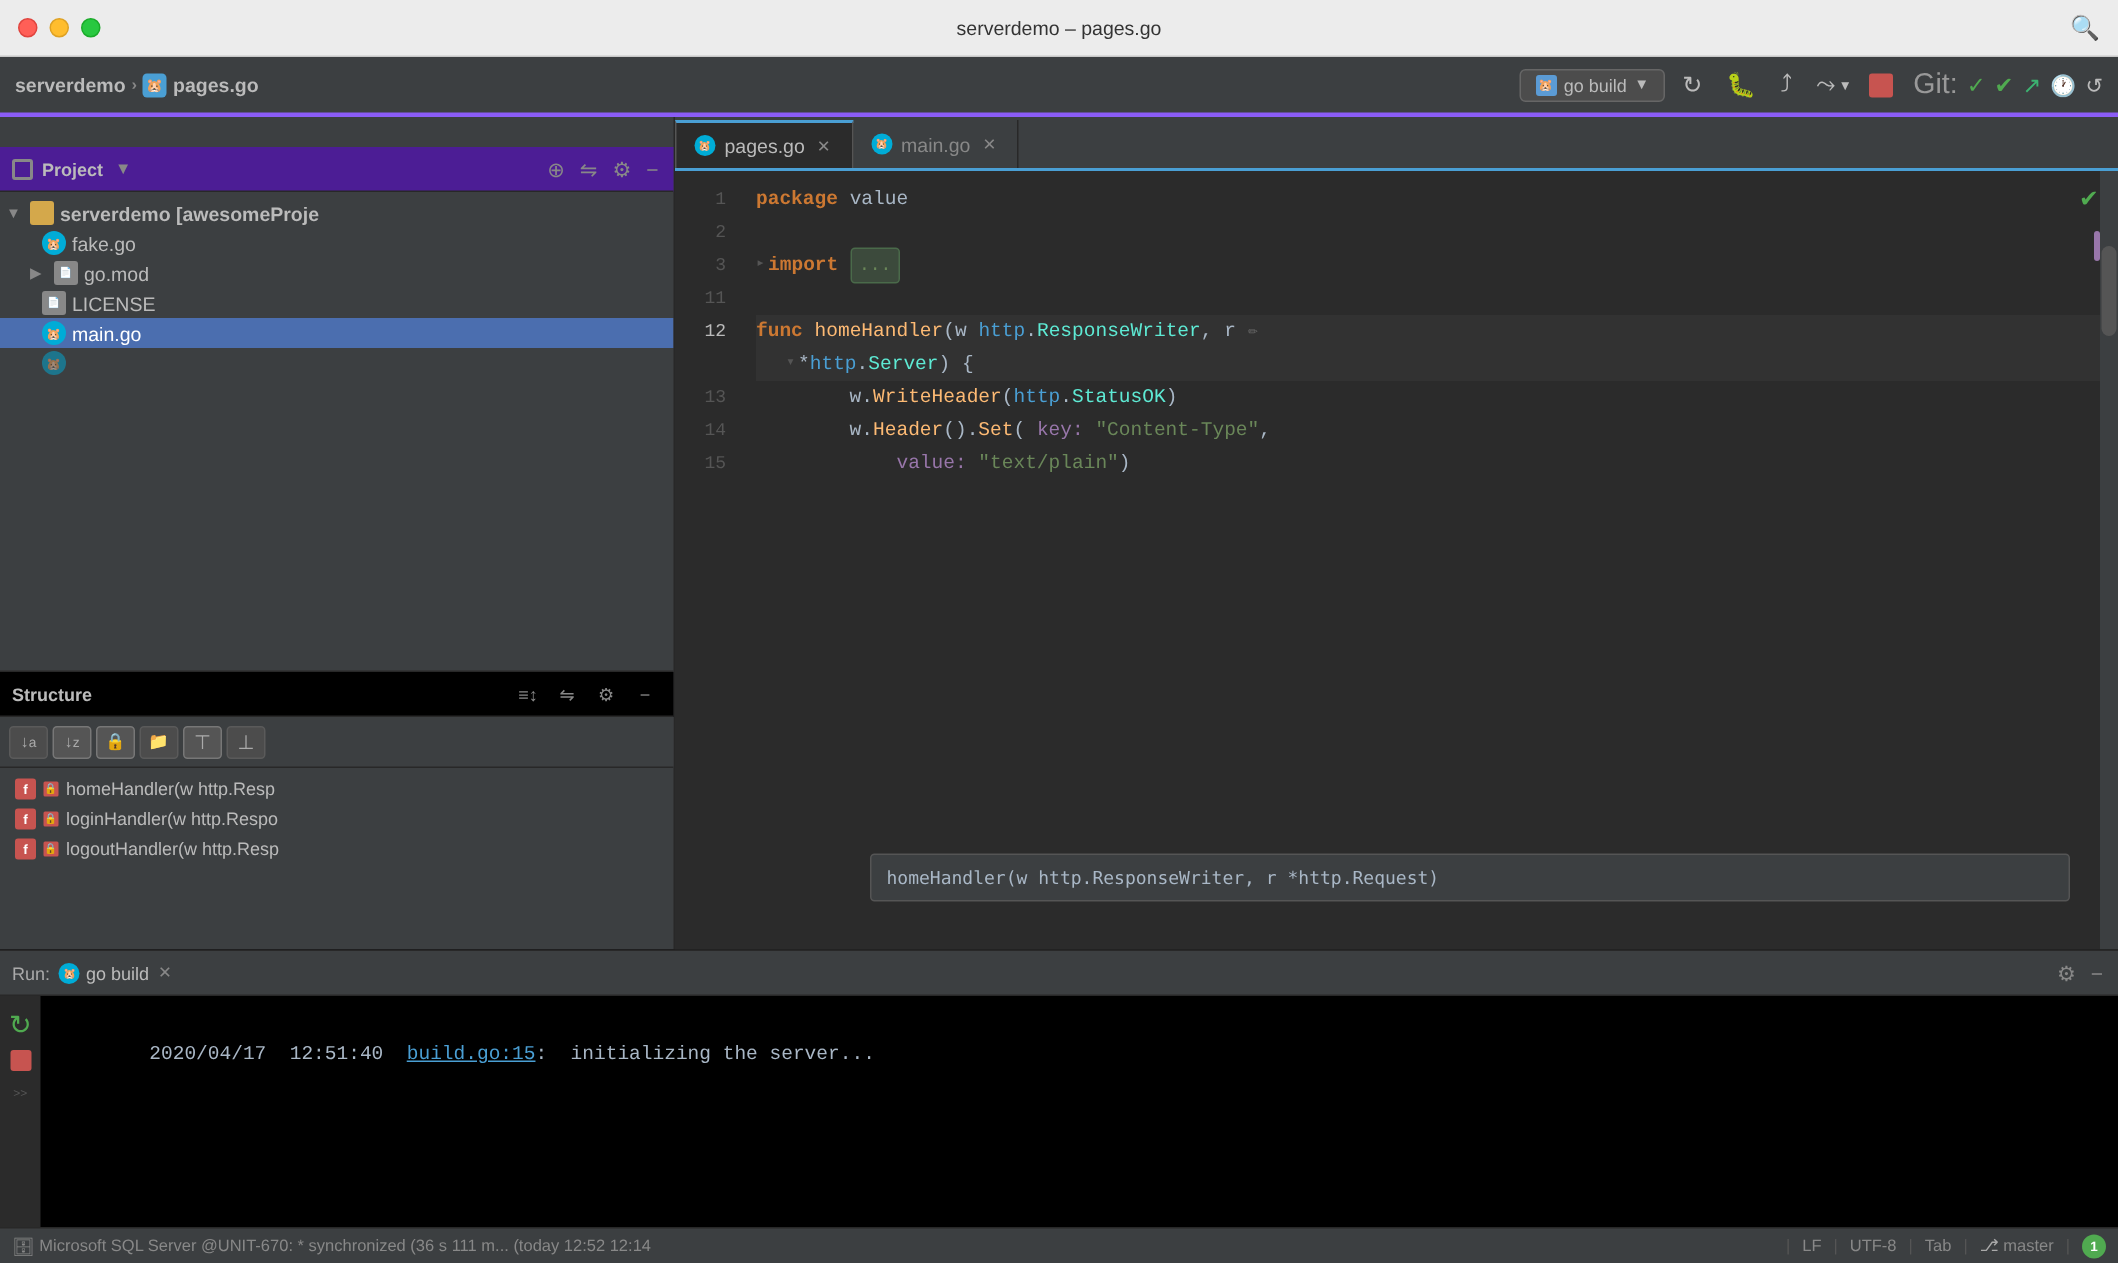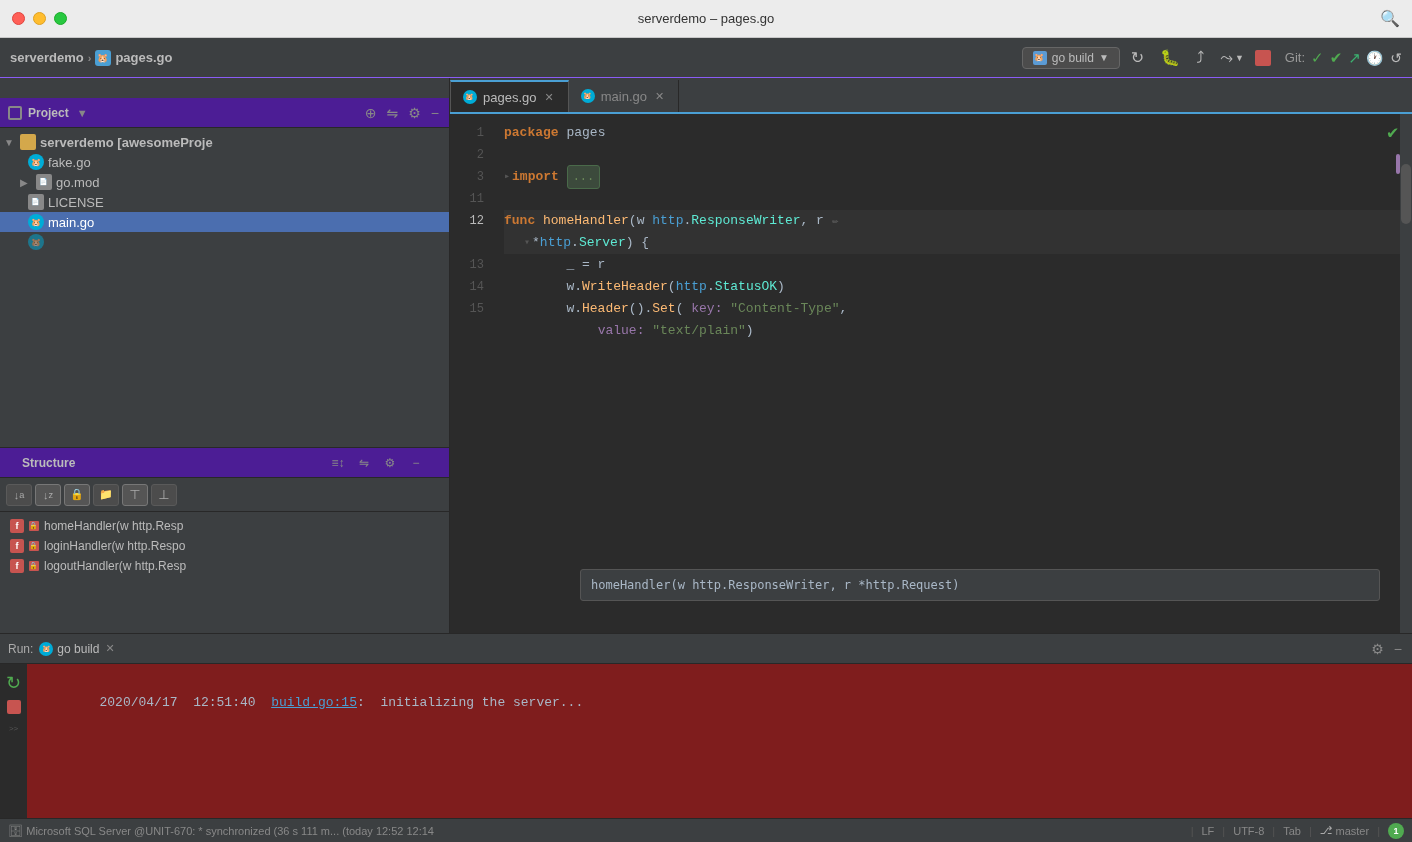--- a/index.html
+++ b/index.html
@@ -62,21 +62,21 @@
 
     
     .toolbar {
       background: #3c3f41;
       height: 40px;
       display: flex;
       align-items: center;
       padding: 0 10px;
       gap: 6px;
       flex-shrink: 0;
-      border-bottom: 1px solid #8b5cf6;
+      border-bottom: 3px solid #8b5cf6;
     }
     .breadcrumb {
       display: flex;
       align-items: center;
       gap: 4px;
       color: #bbbbbb;
       font-size: 13px;
       font-weight: 600;
     }
     .breadcrumb-sep { color: #888; font-size: 11px; }
@@ -121,21 +121,21 @@
       padding: 3px 5px;
       border-radius: 3px;
     }
     .stop-btn {
       background: #c75450;
       border: none;
       width: 16px; height: 16px;
       border-radius: 2px;
       cursor: pointer;
     }
-    .git-label { color: #999; font-size: 13px; margin-left: 8px; }
+    .git-label { color: #999; font-size: 19px; margin-left: 8px; }
     .git-icon { color: #50aa50; font-size: 15px; cursor: pointer; }
     .git-icon-green2 { color: #50aa50; font-size: 15px; cursor: pointer; }
     .git-icon-arrow { color: #3cb371; font-size: 15px; cursor: pointer; }
     .git-icon-clock { color: #bbbbbb; font-size: 14px; cursor: pointer; }
     .git-icon-undo { color: #bbbbbb; font-size: 14px; cursor: pointer; }
 
     
     .main-area {
       display: flex;
       flex: 1;
@@ -232,25 +232,25 @@
       flex-shrink: 0;
     }
 
     
     .structure-panel {
       flex: 1;
       display: flex;
       flex-direction: column;
     }
     .structure-toolbar {
-      background: #4c1d95;
+      background: #000000;
       height: 30px;
       display: flex;
       align-items: center;
-      padding: 0 22px;
+      padding: 0 8px;
       gap: 4px;
       border-bottom: 1px solid #282828;
       flex-shrink: 0;
     }
     .struct-icon-btn {
       background: none; border: none;
       color: #888; font-size: 12px; cursor: pointer;
       width: 22px; height: 22px;
       display: flex; align-items: center; justify-content: center;
       border-radius: 3px;
@@ -472,21 +472,21 @@
       font-family: 'Menlo', 'Monaco', monospace;
       font-size: 12px;
       color: #a9b7c6;
       border-radius: 3px;
       z-index: 10;
     }
 
     
     .bottom-panel {
       height: 185px;
-      background: #7f1d1d;
+      background: #000000;
       display: flex;
       flex-direction: column;
       border-top: 1px solid #282828;
       flex-shrink: 0;
     }
     .run-tab-bar {
       background: #3c3f41;
       height: 30px;
       display: flex;
       align-items: center;
@@ -720,21 +720,21 @@
         <div class="line-num" style="color:#bbbbbb">12</div>
         <div class="line-num"></div>
         <div class="line-num">13</div>
         <div class="line-num">14</div>
         <div class="line-num">15</div>
         <div class="line-num"></div>
       </div>
       <div class="code-content">
 
         <div class="code-line">
-          <span class="kw">package </span><span class="plain">pages</span>
+          <span class="kw">package </span><span class="plain">value</span>
         </div>
 
         <div class="code-line">&nbsp;</div>
 
         <div class="code-line">
           <span class="fold-icon">▸</span>
           <span class="kw">import </span>
           <span style="background:#3c4a3c;border:1px solid #4a6a4a;border-radius:3px;padding:0 5px;font-size:12px;color:#6a8759">...</span>
         </div>
 
@@ -744,23 +744,20 @@
           <span class="kw">func </span><span class="fn">homeHandler</span><span class="plain">(</span><span class="plain">w </span><span class="pkg">http</span><span class="plain">.</span><span class="type">ResponseWriter</span><span class="plain">, r</span>
           <span style="color:#666;font-size:11px;margin-left:8px;cursor:pointer">✏</span>
         </div>
 
         <div class="code-line highlighted">
           <span style="width:20px;display:inline-block"></span>
           <span class="fold-icon">▾</span>
           <span class="plain">*</span><span class="pkg">http</span><span class="plain">.</span><span class="type">Server</span><span class="plain">) {</span>
         </div>
 
-        <div class="code-line">
-          <span class="plain">        _ = r</span>
-        </div>
 
         <div class="code-line">
           <span class="plain">        w.</span><span class="fn">WriteHeader</span><span class="plain">(</span><span class="pkg">http</span><span class="plain">.</span><span class="type">StatusOK</span><span class="plain">)</span>
         </div>
 
         <div class="code-line">
           <span class="plain">        w.</span><span class="fn">Header</span><span class="plain">().</span><span class="fn">Set</span><span class="plain">( </span><span class="param-label">key:</span><span class="str"> "Content-Type"</span><span class="plain">,</span>
         </div>
 
         <div class="code-line">

